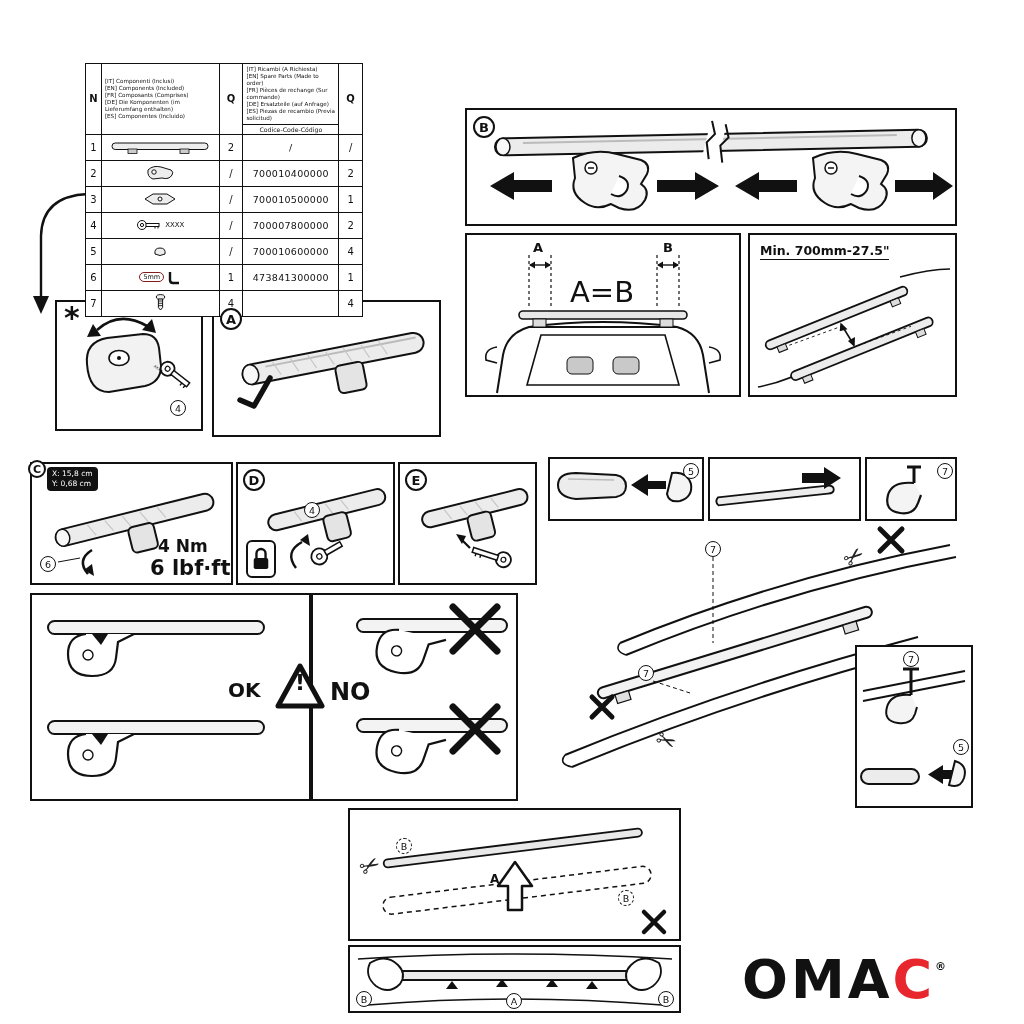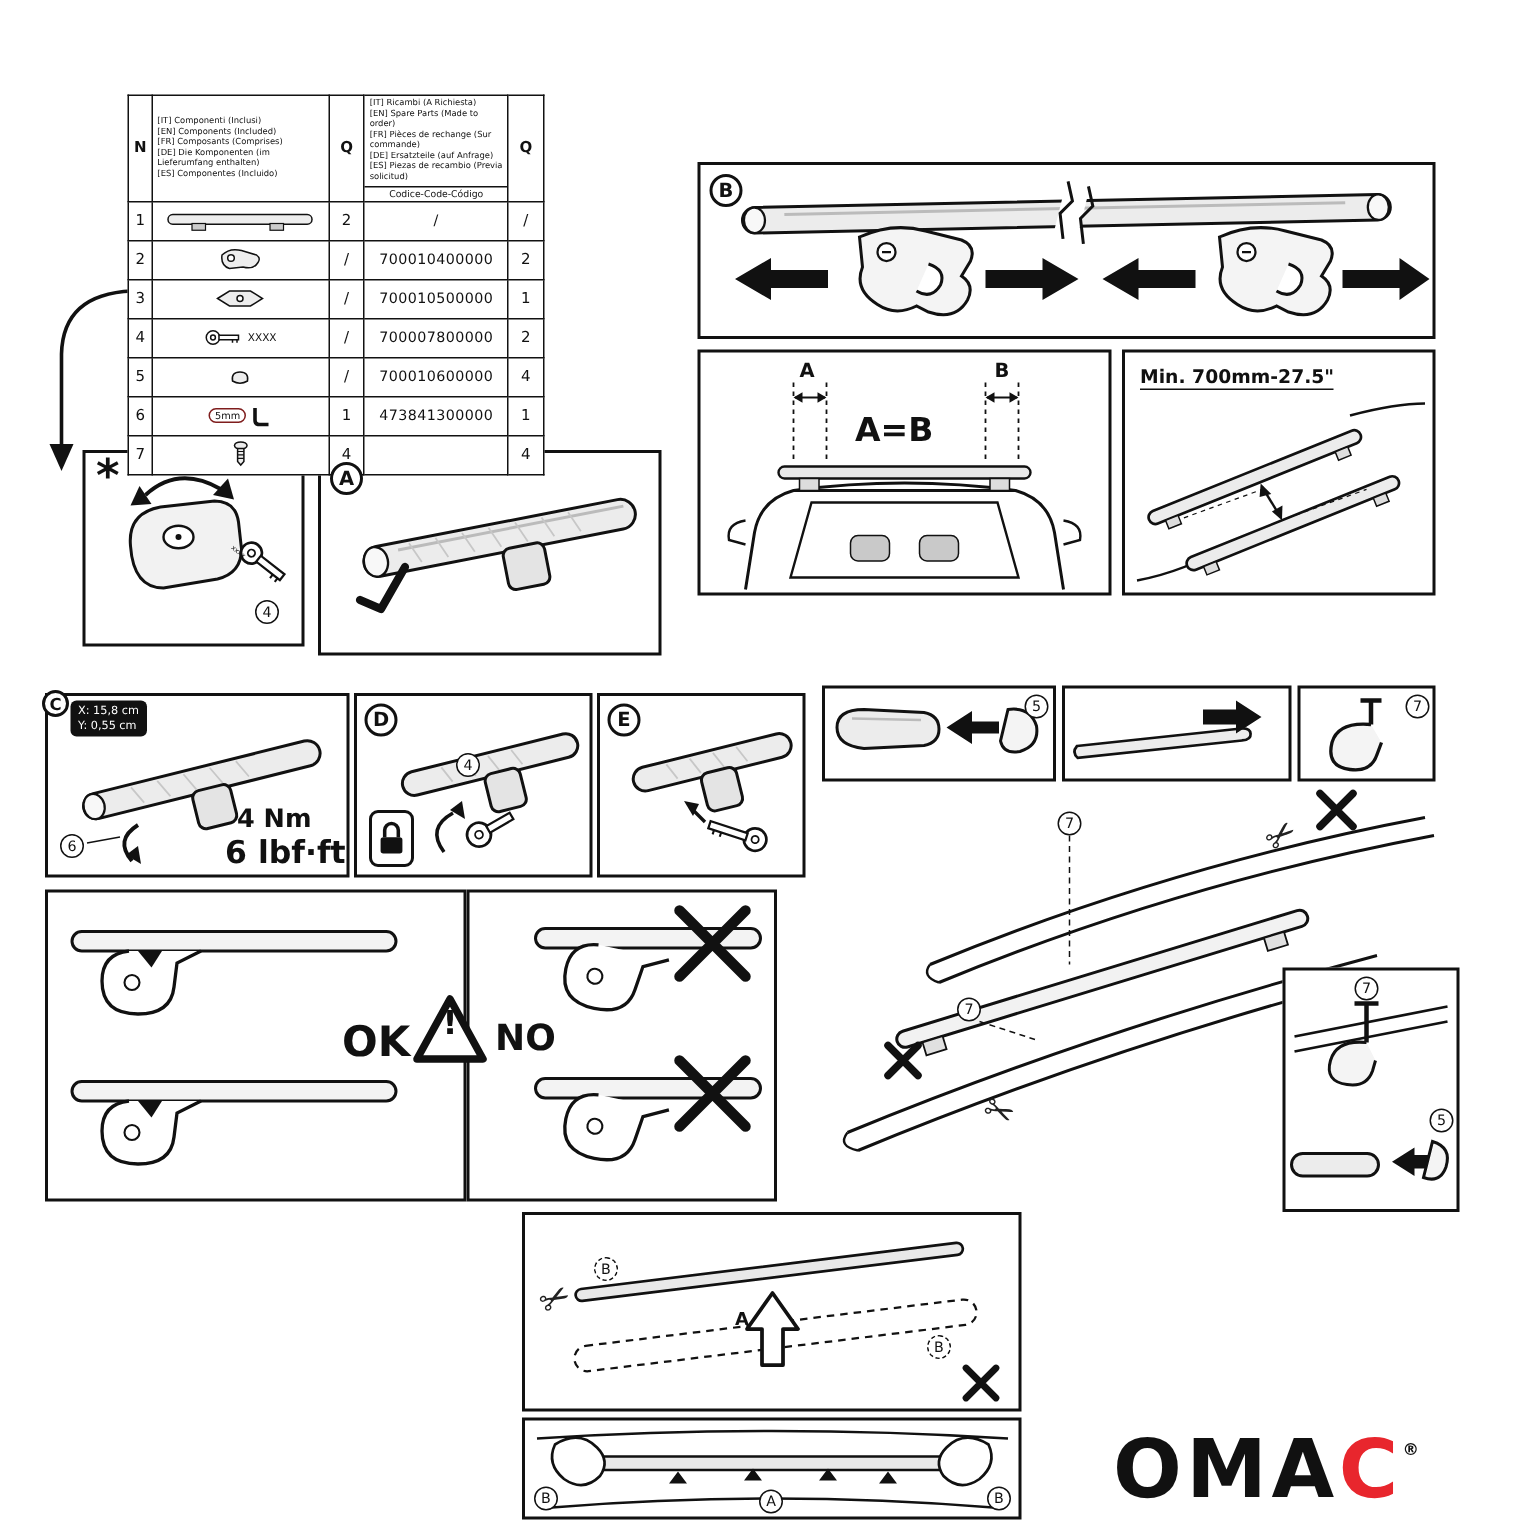--- a/index.html
+++ b/index.html
@@ -245,21 +245,21 @@
     <path d="M85,70 H47 V62 L23,76 L47,90 V82 H85 Z" fill="#111"></path>
     <path d="M190,70 H228 V62 L252,76 L228,90 V82 H190 Z" fill="#111"></path>
     <path d="M330,70 H292 V62 L268,76 L292,90 V82 H330 Z" fill="#111"></path>
     <path d="M428,70 H466 V62 L486,76 L466,90 V82 H428 Z" fill="#111"></path>
   </svg>
 </div>
 
 <div class="panel" style="left:465px;top:233px;width:276px;height:164px">
   <div class="abs" style="left:66px;top:5px;font-weight:700;font-size:13px;z-index:3">A</div>
   <div class="abs" style="left:196px;top:5px;font-weight:700;font-size:13px;z-index:3">B</div>
-  <div class="abs" style="left:103px;top:40px;font-weight:700;font-size:22px;z-index:3">A=B</div>
+  <div class="abs" style="left:103px;top:40px;font-weight:400;font-size:29px;z-index:3">A=B</div>
   <svg class="abs" style="left:0;top:0" width="272" height="160" viewBox="0 0 272 160">
     <line x1="62" y1="20" x2="62" y2="74" stroke="#111" stroke-width="1.2" stroke-dasharray="3,3"></line>
     <line x1="84" y1="20" x2="84" y2="74" stroke="#111" stroke-width="1.2" stroke-dasharray="3,3"></line>
     <line x1="190" y1="20" x2="190" y2="74" stroke="#111" stroke-width="1.2" stroke-dasharray="3,3"></line>
     <line x1="212" y1="20" x2="212" y2="74" stroke="#111" stroke-width="1.2" stroke-dasharray="3,3"></line>
     <line x1="63" y1="30" x2="83" y2="30" stroke="#111" stroke-width="1.4"></line>
     <path d="M62,30 l6,-3.5 v7 z" fill="#111"></path>
       <path d="M84,30 l-6,-3.5 v7 z" fill="#111"></path>
     <line x1="191" y1="30" x2="211" y2="30" stroke="#111" stroke-width="1.4"></line>
     <path d="M190,30 l6,-3.5 v7 z" fill="#111"></path>
@@ -295,21 +295,21 @@
       <line x1="40" y1="86" x2="96" y2="88" stroke="#111" stroke-width=".8" stroke-dasharray="3,3"></line>
       <line x1="104" y1="112" x2="160" y2="114" stroke="#111" stroke-width=".8" stroke-dasharray="3,3"></line>
     </g>
   </svg>
 </div>
 
 <div class="panel" style="left:30px;top:462px;width:203px;height:123px">
   <div class="circ" style="left:-4px;top:-4px;width:18px;height:18px;font-size:11px">C</div>
   <div class="dims-box" style="left:15px;top:3px">
     <div>X: 15,8 cm</div>
-    <div>Y: 0,55 cm</div>
+    <div>Y: 0,68 cm</div>
   </div>
   <svg class="abs" style="left:0;top:0" width="199" height="119" viewBox="0 0 199 119">
     <g transform="rotate(-14 100 58)">
       <rect x="22" y="48" width="162" height="17" rx="8.5" fill="#ececec" stroke="#111" stroke-width="2"></rect>
       <ellipse cx="29" cy="56.5" rx="7" ry="8.5" fill="#f8f8f8" stroke="#111" stroke-width="1.5"></ellipse>
       <path d="M56,50 l6,12 M74,50 l6,12 M92,50 l6,12 M110,50 l6,12 M128,50 l6,12" stroke="#c7c7c7" stroke-width="1.2"></path>
       <rect x="94" y="63" width="26" height="26" rx="5" fill="#e4e4e4" stroke="#111" stroke-width="2"></rect>
     </g>
     <path d="M60,86 q-16,10 -4,24" fill="none" stroke="#111" stroke-width="2.6"></path>
     <path d="M52,106 l10,6 l-2,-12 Z" fill="#111"></path>
@@ -445,21 +445,21 @@
     <g transform="translate(44,110)">
       <rect x="0" y="14" width="150" height="13" rx="6.5" fill="#f3f3f3" stroke="#111" stroke-width="2"></rect>
       <g transform="rotate(12 50 45)">
         <path d="M38,27 q-18,2 -18,20 q0,22 24,22 q22,0 24,-18 l2,-16 l16,-8" fill="#fff" stroke="#111" stroke-width="2.2"></path>
         <circle cx="40" cy="48" r="5" fill="#fff" stroke="#111" stroke-width="1.4"></circle>
       </g>
       <path d="M96,2 l44,44 M140,2 l-44,44" stroke="#111" stroke-width="7" stroke-linecap="round"></path>
     </g>
   </svg>
 </div>
-<div class="big-bold" style="left:228px;top:678px;font-size:28px">OK</div>
+<div class="big-bold" style="left:228px;top:678px;font-size:20px">OK</div>
 <div class="warn-wrap" style="left:274px;top:662px;width:52px;height:48px">
   <svg width="52" height="48" viewBox="0 0 52 48">
     <path d="M26,4 L48,44 H4 Z" fill="#fff" stroke="#111" stroke-width="5" stroke-linejoin="round"></path>
   </svg>
   <div class="warn-ex">!</div>
 </div>
 <div class="big-bold" style="left:330px;top:678px;font-size:24px">NO</div>
 
 <div class="panel" style="left:855px;top:645px;width:118px;height:163px">
   <div class="co" style="left:46px;top:4px">7</div>

